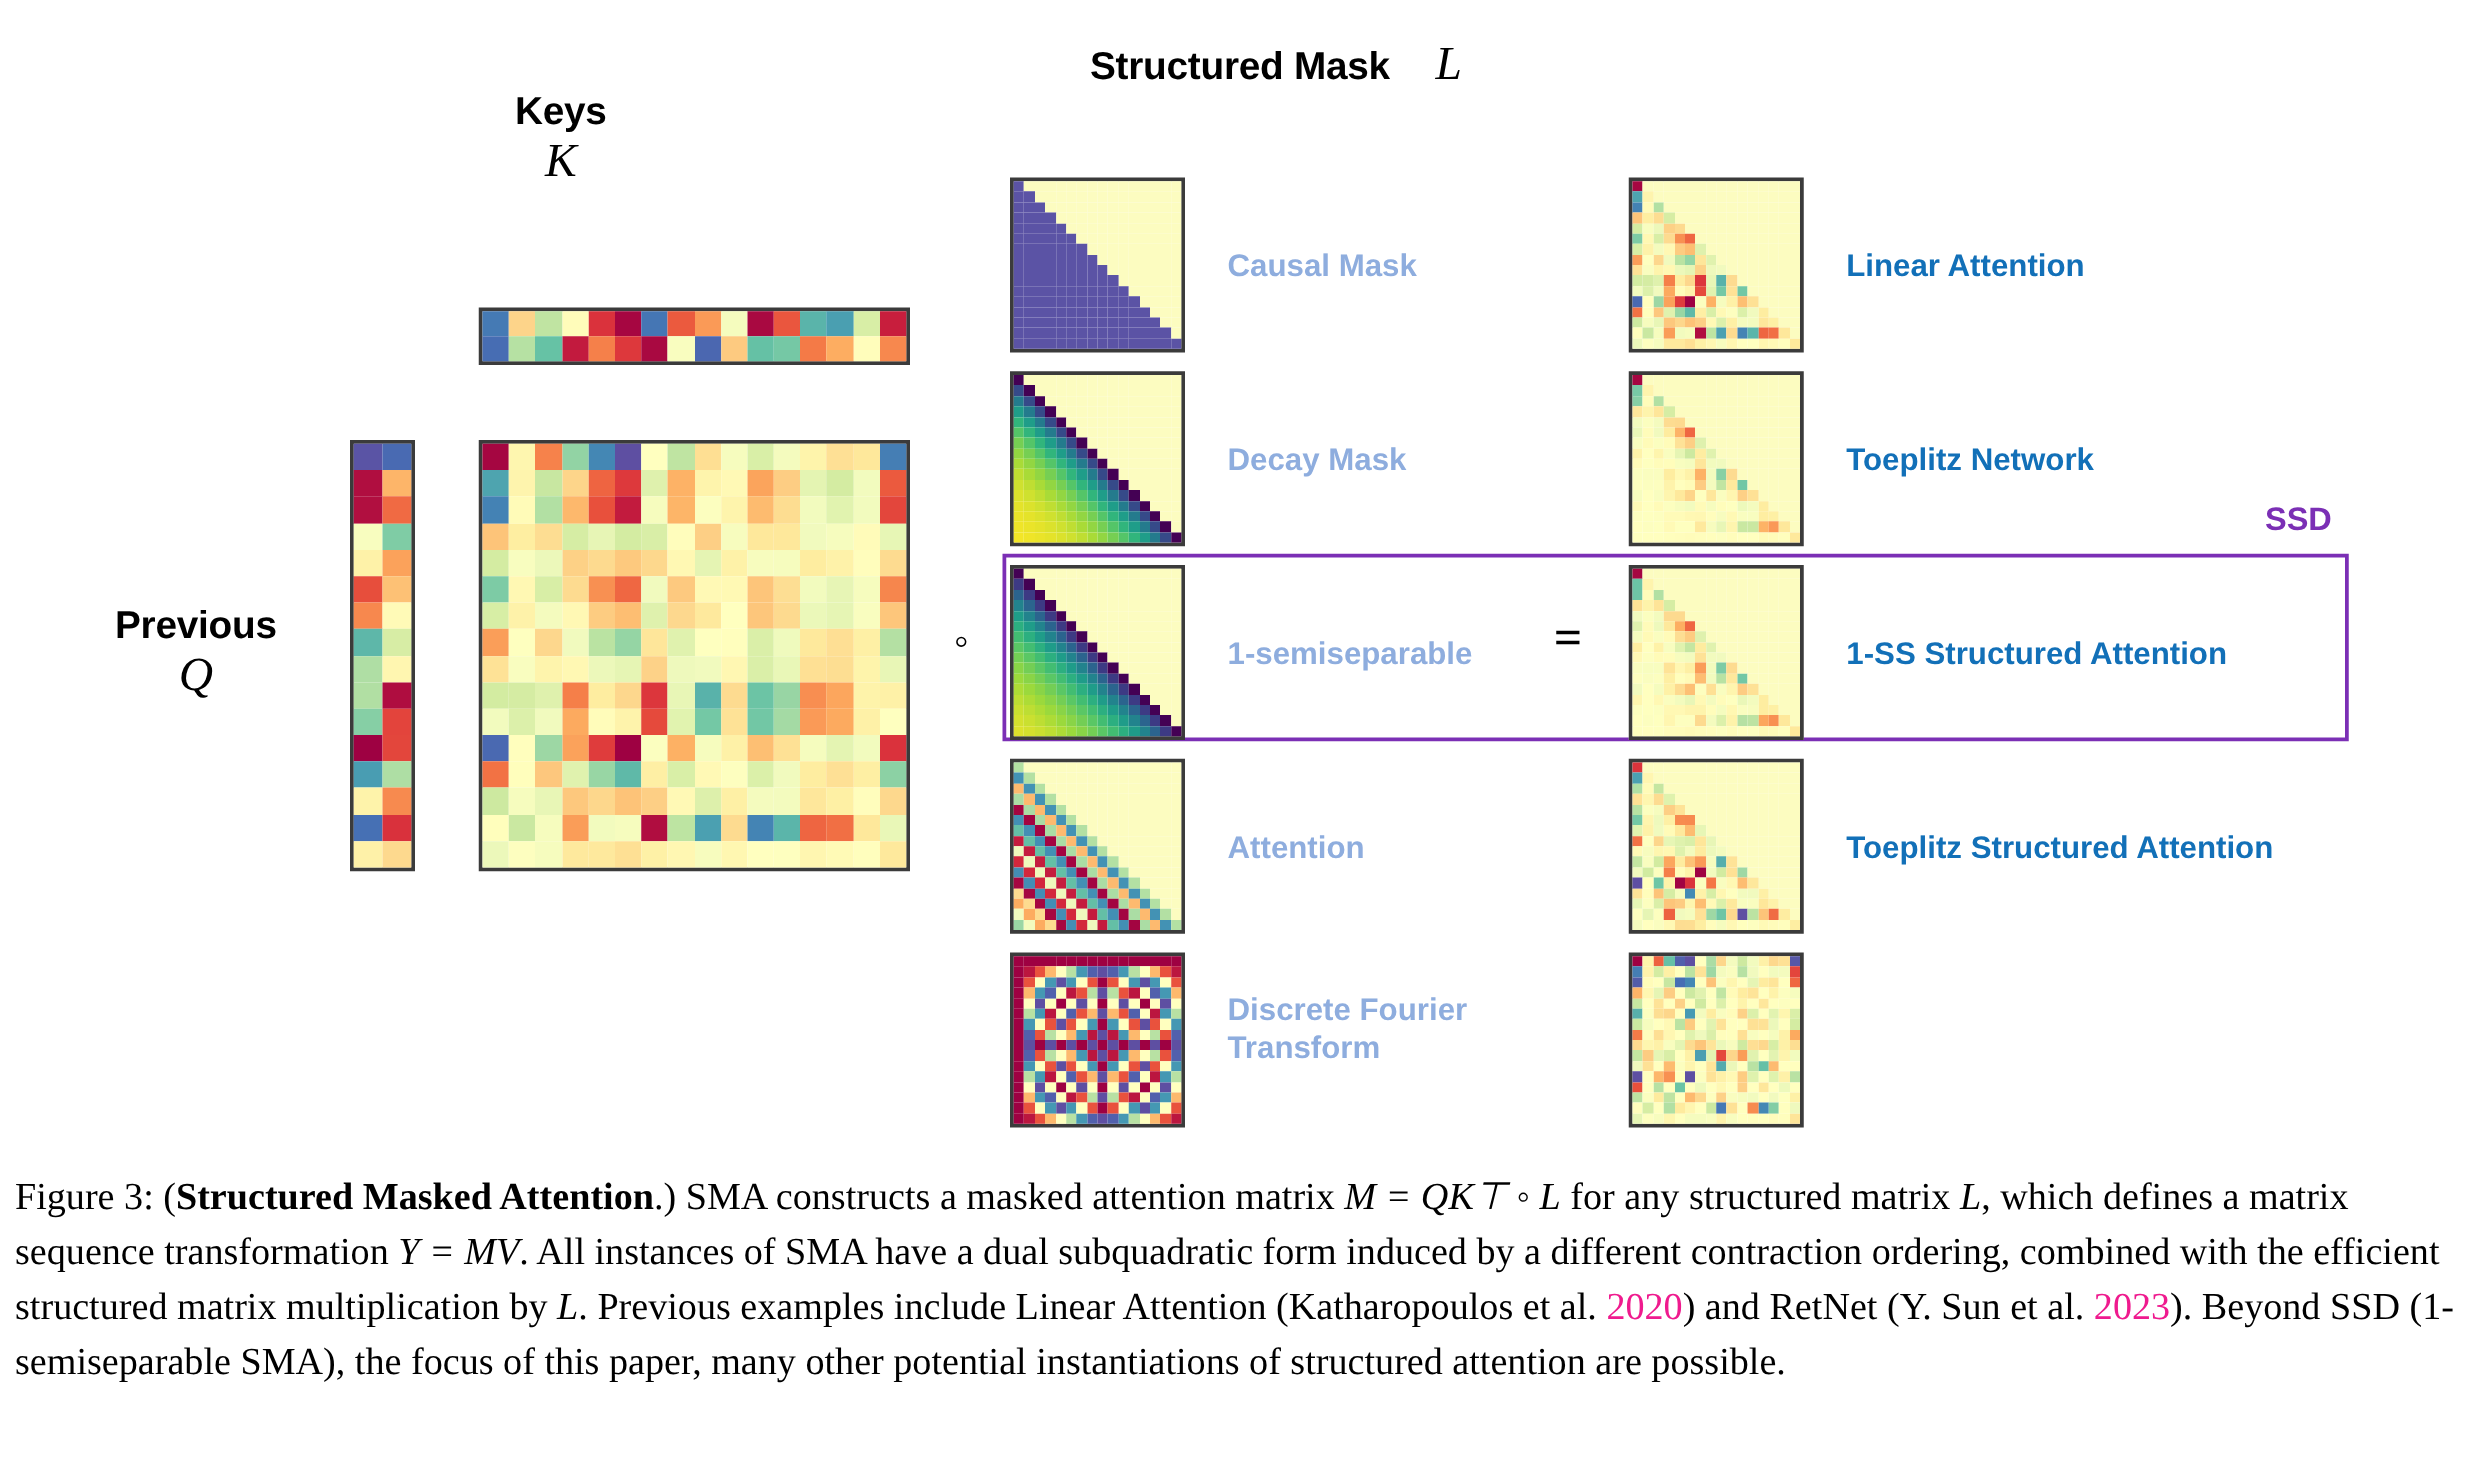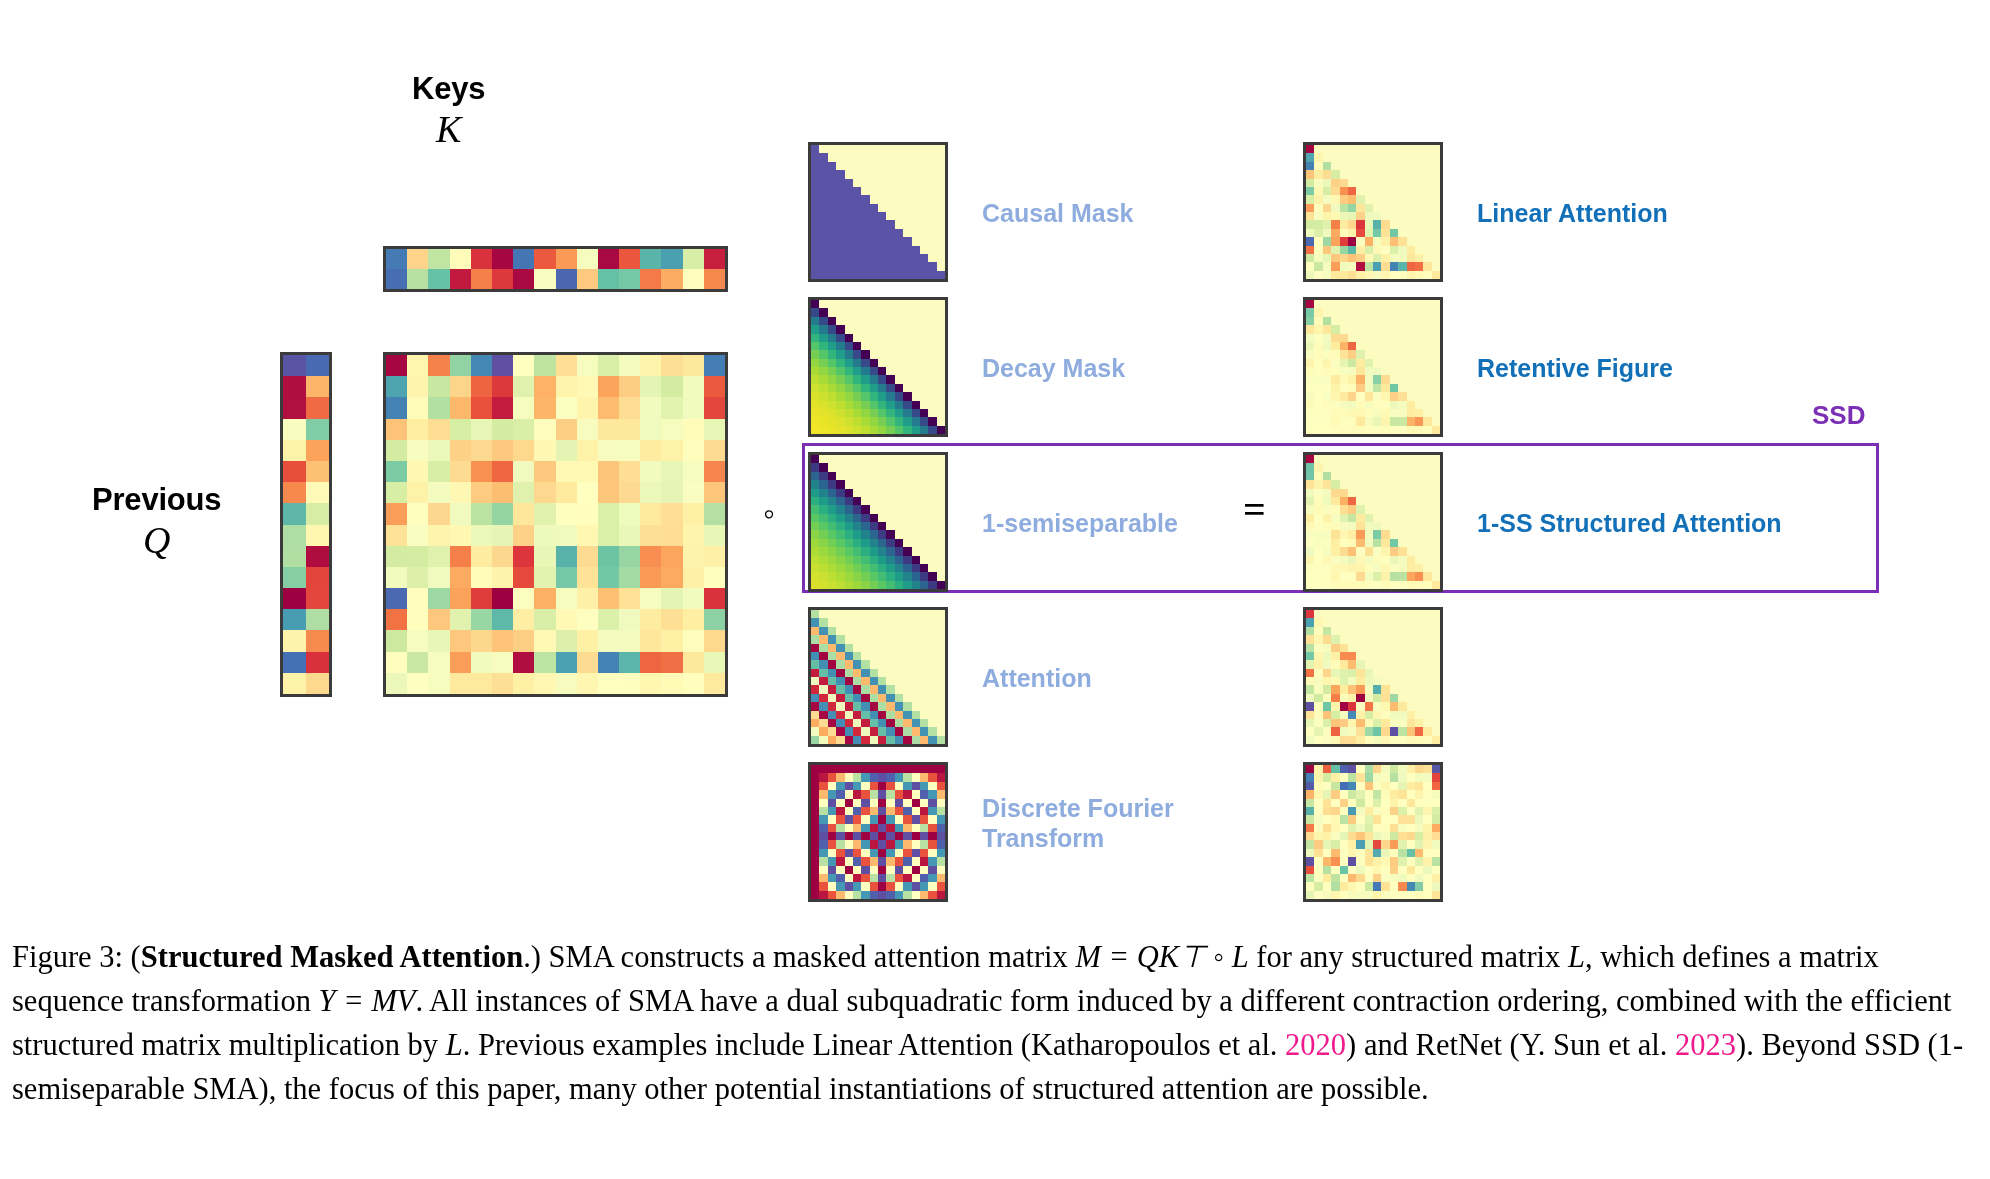--- a/index.html
+++ b/index.html
@@ -52,20 +52,24 @@
     </div>
   </div>
 
   <div class="hdr" style="left:92px;top:481px;">
     <span>Previous</span>
     <div style="text-align:center;margin-top:2px;">
       <span class="mathsym">Q</span>
     </div>
   </div>
 
+  <div class="hdr" style="left:872px;top:32px;">
+    <span>Structured Mask</span>
+    <span class="mathsym" style="margin-left:28px;">L</span>
+  </div>
 
 
   <div class="mat" id="mat-K" style="left:383px;top:246px;width:345px;height:46px;
        grid-template-columns:repeat(16,1fr);grid-template-rows:repeat(2,1fr);">
       <div class="cell" style="background: rgb(69, 122, 180);"></div>
       <div class="cell" style="background: rgb(253, 212, 138);"></div>
       <div class="cell" style="background: rgb(192, 228, 162);"></div>
       <div class="cell" style="background: rgb(255, 252, 186);"></div>
       <div class="cell" style="background: rgb(218, 50, 60);"></div>
       <div class="cell" style="background: rgb(166, 6, 65);"></div>
@@ -1432,21 +1436,21 @@
       <div class="cell" style="background: rgb(255, 254, 189);"></div>
       <div class="cell" style="background: rgb(253, 254, 191);"></div>
       <div class="cell" style="background: rgb(255, 253, 187);"></div>
       <div class="cell" style="background: rgb(255, 255, 191);"></div>
       <div class="cell" style="background: rgb(255, 255, 191);"></div>
       <div class="cell" style="background: rgb(255, 251, 183);"></div>
       <div class="cell" style="background: rgb(255, 252, 185);"></div>
       <div class="cell" style="background: rgb(255, 254, 189);"></div>
       <div class="cell" style="background: rgb(254, 233, 156);"></div>
     </div>
-  <div class="attnlabel" style="left:1477px;top:353px;">Retentive Figure</div>
+  <div class="attnlabel" style="left:1477px;top:353px;">Toeplitz Network</div>
 
   <div class="mat" id="L2" style="left:808px;top:452px;width:140px;height:140px;
        grid-template-columns:repeat(16,1fr);grid-template-rows:repeat(16,1fr);">
       <div class="cell" style="background: rgb(68, 1, 84);"></div>
       <div class="cell" style="background: rgb(252, 252, 192);"></div>
       <div class="cell" style="background: rgb(252, 252, 192);"></div>
       <div class="cell" style="background: rgb(252, 252, 192);"></div>
       <div class="cell" style="background: rgb(252, 252, 192);"></div>
       <div class="cell" style="background: rgb(252, 252, 192);"></div>
       <div class="cell" style="background: rgb(252, 252, 192);"></div>
@@ -2474,20 +2478,21 @@
       <div class="cell" style="background: rgb(255, 253, 188);"></div>
       <div class="cell" style="background: rgb(245, 252, 190);"></div>
       <div class="cell" style="background: rgb(255, 248, 180);"></div>
       <div class="cell" style="background: rgb(255, 255, 190);"></div>
       <div class="cell" style="background: rgb(253, 254, 191);"></div>
       <div class="cell" style="background: rgb(255, 250, 182);"></div>
       <div class="cell" style="background: rgb(255, 252, 186);"></div>
       <div class="cell" style="background: rgb(255, 254, 189);"></div>
       <div class="cell" style="background: rgb(254, 238, 162);"></div>
     </div>
+  <div class="attnlabel" style="left:1477px;top:663px;">Toeplitz Structured Attention</div>
 
   <div class="mat" id="L4" style="left:808px;top:762px;width:140px;height:140px;
        grid-template-columns:repeat(16,1fr);grid-template-rows:repeat(16,1fr);">
       <div class="cell" style="background: rgb(158, 1, 66);"></div>
       <div class="cell" style="background: rgb(158, 1, 66);"></div>
       <div class="cell" style="background: rgb(158, 1, 66);"></div>
       <div class="cell" style="background: rgb(158, 1, 66);"></div>
       <div class="cell" style="background: rgb(158, 1, 66);"></div>
       <div class="cell" style="background: rgb(158, 1, 66);"></div>
       <div class="cell" style="background: rgb(158, 1, 66);"></div>

